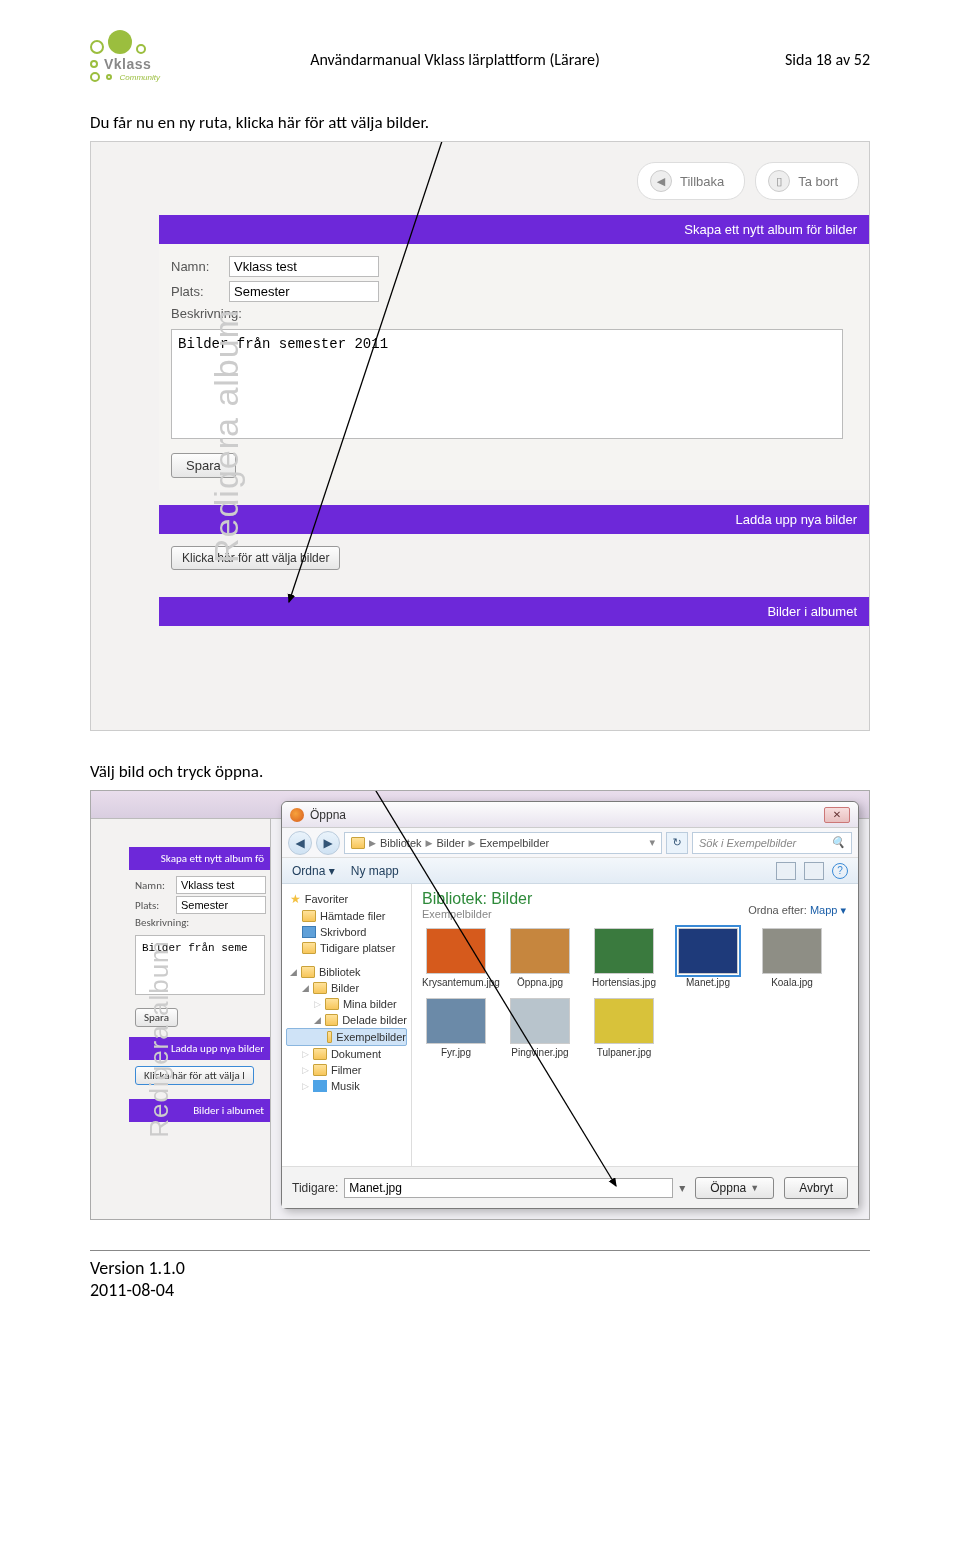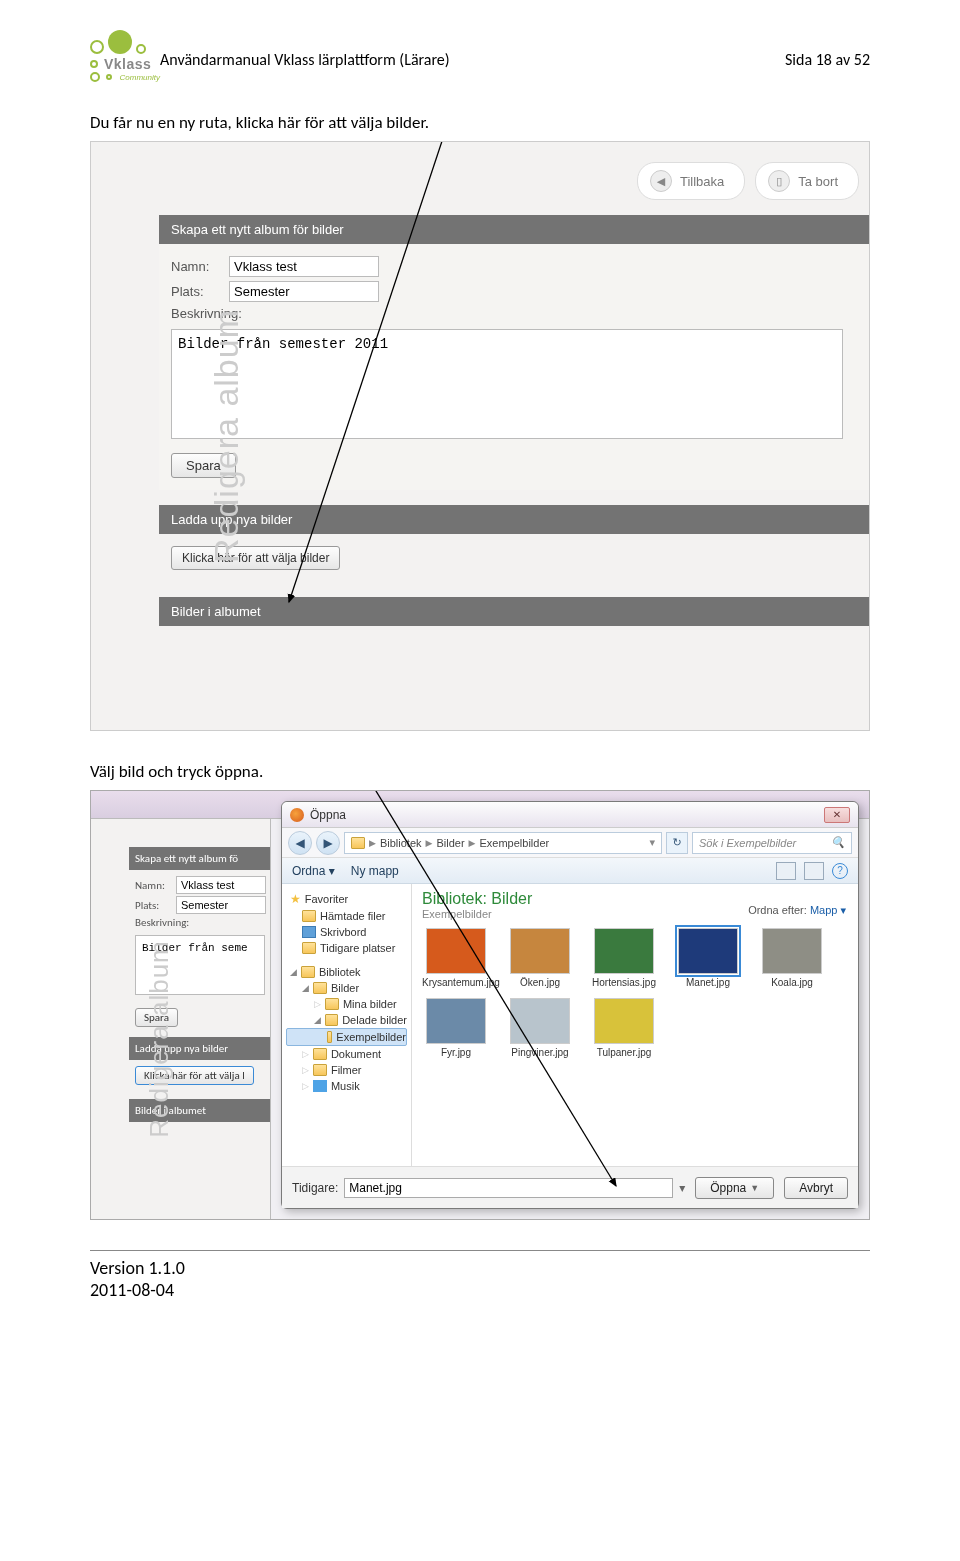--- a/index.html
+++ b/index.html
@@ -1,34 +1,34 @@
 <!DOCTYPE html>
 <html><head>
 <meta charset="utf-8">
 <style>
   * { box-sizing: border-box; }
   body { margin:0; padding:0; font-family: Calibri, Arial, sans-serif; background:#fff; color:#000; width:960px; }
   .page { width:960px; min-height:1561px; padding:30px 90px 30px 90px; position:relative; }
   .header-row { display:flex; align-items:flex-start; }
   .logo { width:70px; }
-  .header-title { flex:1; text-align:left; font-size:16px; padding-top:20px; }
+  .header-title { flex:1; text-align:center; font-size:16px; padding-top:20px; }
   .page-num { font-size:16px; padding-top:20px; width:120px; text-align:right;}
   .circle { border:2px solid #9BBE3E; border-radius:50%; display:inline-block; }
   .circle-lg{ width:24px; height:24px; background:#9BBE3E; border:none; border-radius:50%; }
   .logo-text{ font:bold 14px Arial; color:#888; letter-spacing:0.5px;}
   .logo-sub{ font:8px Arial; color:#9BBE3E; font-style:italic;}
   .body-text{ font-size:17px; margin:30px 0 8px 0;}
   .screenshot { border:1px solid #ccc; background:#F3F2F1; position:relative; font-family: Arial, sans-serif; color:#555;}
   .sc1 { height:590px; }
   .vertical-label { position:absolute; left:8px; top:50%; transform:translateY(-50%) rotate(-90deg); transform-origin:center; font-size:34px; color:#ccc; font-family:Arial; letter-spacing:1px; white-space:nowrap;}
   .sc-content { margin-left:58px; padding:20px 0 0 10px; }
   .top-buttons { display:flex; justify-content:flex-end; gap:10px; padding-right:10px; }
   .pill-btn { background:#fff; border:1px solid #ddd; border-radius:18px; padding:7px 20px 7px 12px; display:flex; align-items:center; gap:8px; font-size:13px; color:#777; }
   .circle-icon{ width:22px;height:22px;border-radius:50%;background:#eee;border:1px solid #ccc;display:flex;align-items:center;justify-content:center;font-size:11px;color:#888;}
-  .grey-bar { background:#737373; color:#fff; font-size:13px; padding:7px 12px; margin-top:15px; }
+  .grey-bar { background:#6d28d9; color:#fff; font-size:13px; padding:7px 12px; margin-top:15px;text-align:right; }
   .form-area{ background:#F5F4F2; padding:12px; }
   .form-row{ display:flex; align-items:center; gap:6px; margin-bottom:4px; font-size:13px; color:#555;}
   .text-input{ border:1px solid #bbb; background:#fff; font-size:13px; padding:2px 4px; width:150px; font-family:Arial;}
   .textarea{ border:1px solid #bbb; background:#fff; width:98%; height:110px; font-family:'Courier New',monospace; font-size:14px; padding:6px; margin-top:4px; resize:none;}
   .spara-btn{ background:linear-gradient(#fdfdfd,#e6e6e6); border:1px solid #999; border-radius:3px; padding:4px 14px; font-size:13px; color:#333; margin-top:10px; display:inline-block;}
   .klicka-btn{ background:linear-gradient(#fdfdfd,#e6e6e6); border:1px solid #999; border-radius:3px; padding:4px 10px; font-size:12px; color:#333; display:inline-block; margin:12px;}
   
   .sc2 { height:430px; position:relative; background:#f0eff3; border:1px solid #aaa; overflow:hidden;}
   .browser-top{ height:28px; background:linear-gradient(#e9ddec,#d9cee0); border-bottom:1px solid #bbb;}
   .left-pane{ position:absolute; left:0; top:28px; bottom:0; width:180px; background:#F3F2F1; border-right:1px solid #bbb;}
@@ -278,21 +278,21 @@
           <div class="sort">
             <span>Ordna efter:</span>&nbsp;<a><span>Mapp</span> ▾</a>
           </div>
           <div class="thumbs" id="thumbs">
               <div class="thumb">
                 <div class="img" style="background:#d65a1c;"></div>
                 <div>Krysantemum.jpg</div>
               </div>
               <div class="thumb">
                 <div class="img" style="background:#c6863e;"></div>
-                <div>Öken.jpg</div>
+                <div>Öppna.jpg</div>
               </div>
               <div class="thumb">
                 <div class="img" style="background:#3a7a3e;"></div>
                 <div>Hortensias.jpg</div>
               </div>
               <div class="thumb sel">
                 <div class="img" style="background:#1e3a7a;"></div>
                 <div>Manet.jpg</div>
               </div>
               <div class="thumb">

